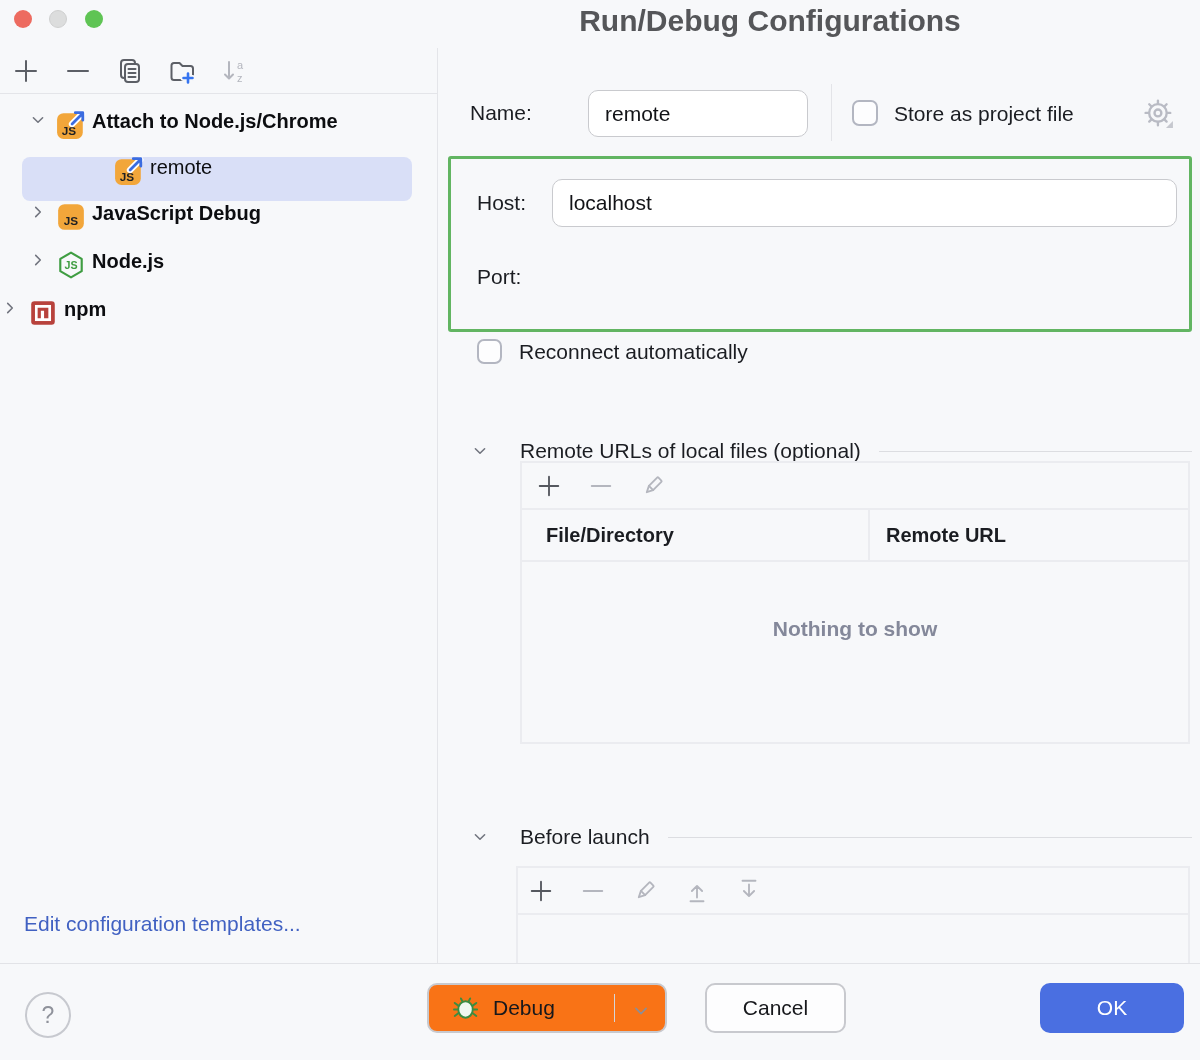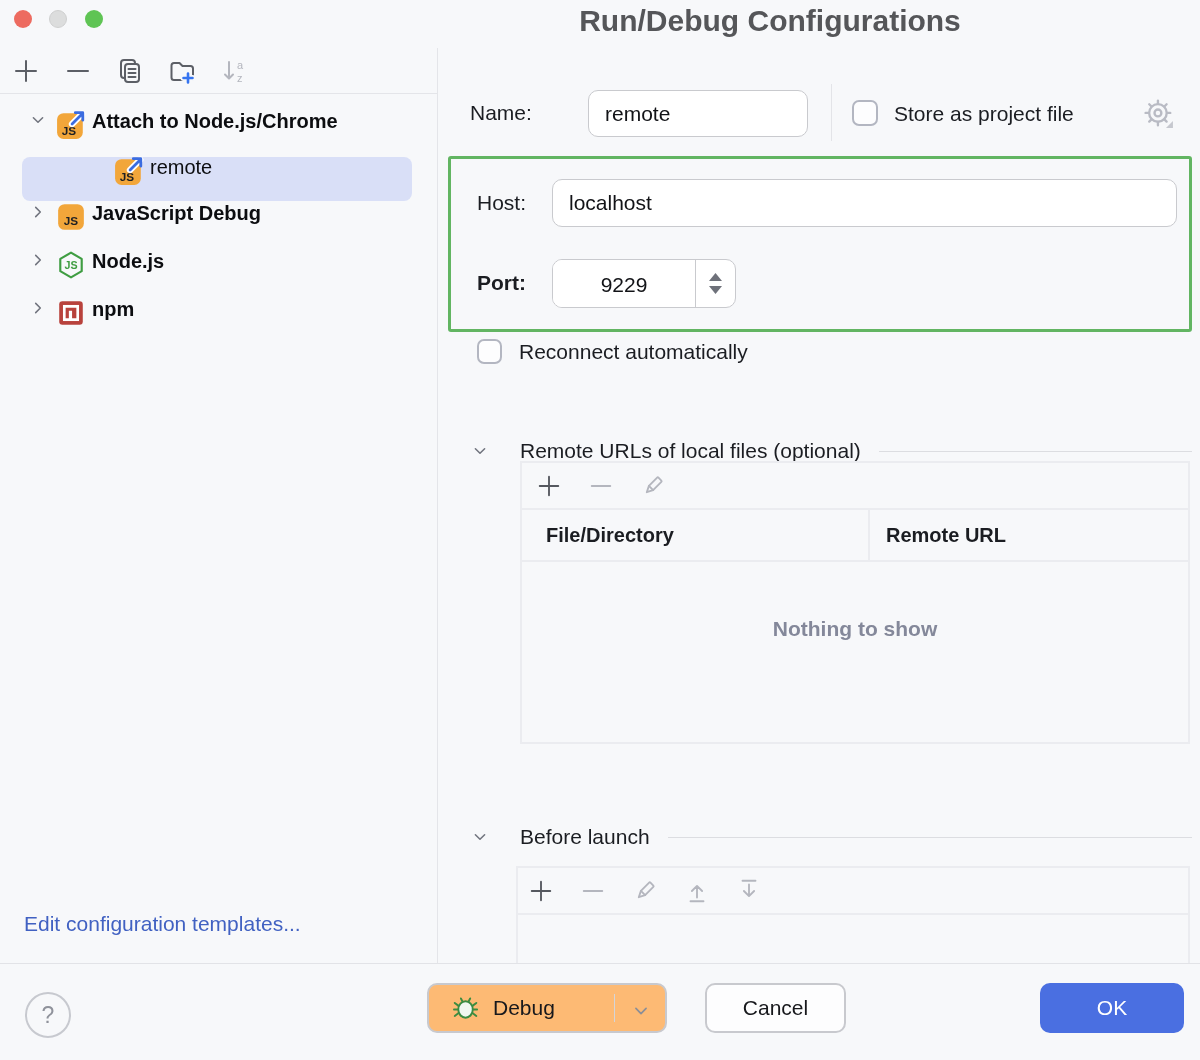--- a/index.html
+++ b/index.html
@@ -65,21 +65,21 @@
   .jt-empty{height:179px;display:flex;align-items:center;justify-content:center;
             padding-bottom:46px;box-sizing:border-box;font-size:21px;color:#84889a;}
 
   
   .footer-sep{position:absolute;left:0;top:963px;width:1200px;height:1px;background:#e2e3e7;}
   .help-btn{position:absolute;left:25px;top:992px;width:46px;height:46px;border:2px solid #c7c9cf;
             border-radius:50%;box-sizing:border-box;display:flex;align-items:center;justify-content:center;
             font-size:23px;color:#8f929b;cursor:pointer;}
   .btn{position:absolute;top:983px;height:50px;border-radius:10px;box-sizing:border-box;
        display:flex;align-items:center;justify-content:center;font-size:21px;cursor:pointer;}
-  .btn.debug{left:427px;width:240px;background:#fdba74;border:2px solid #c8c9ce;justify-content:flex-start;}
+  .btn.debug{left:427px;width:240px;background:#f97316;border:2px solid #c8c9ce;justify-content:flex-start;}
   .btn.cancel{left:705px;width:141px;background:#fdfdfe;border:2px solid #c8c9ce;color:#17181c;}
   .btn.apply{left:871px;width:144px;background:transparent;border:2px solid #e1e2e6;color:#abaebc;cursor:default;}
   .btn.ok{left:1040px;width:144px;background:#4a6fe1;color:#ffffff;border:none;}
   .debug-divider{position:absolute;left:185px;top:9px;bottom:9px;width:1px;background:#d4d5d9;}
 </style>
 </head>
 <body>
 
 <div class="app">
 
@@ -163,21 +163,21 @@
     <svg class="chev" viewBox="0 0 26 26">
         <polyline points="10,7 16,13 10,19" class="ic-gray" style="stroke:#71747e"></polyline>
       </svg>
     <svg class="tree-icon" viewBox="0 0 28 28">
       <path d="M14 2.5 L24 8.25 V19.75 L14 25.5 L4 19.75 V8.25 Z" stroke="#3f9d42" stroke-width="2" fill="none" stroke-linejoin="round"></path>
       <text x="14" y="18" font-size="10" font-weight="bold" fill="#3f9d42" text-anchor="middle" font-family="Liberation Sans,sans-serif">JS</text>
     </svg>
     <span class="tree-label">Node.js</span>
   </div>
 
-  <div class="tree-row" style="top:298px;padding-left:28px;">
+  <div class="tree-row" style="top:298px;">
     <svg class="chev" viewBox="0 0 26 26">
         <polyline points="10,7 16,13 10,19" class="ic-gray" style="stroke:#71747e"></polyline>
       </svg>
     <svg class="tree-icon" viewBox="0 0 28 28">
       <rect x="3" y="3" width="22" height="22" rx="3" fill="#b8423c"></rect>
       <rect x="6.5" y="6.5" width="15" height="15" fill="#ffffff"></rect>
       <path fill="#b8423c" d="M9 9 h10 v10 h-4 v-7 h-3 v7 h-3 z"></path>
     </svg>
     <span class="tree-label">npm</span>
   </div>
@@ -194,33 +194,21 @@
       <circle cx="13" cy="13" r="8.2"></circle>
         <circle cx="13" cy="13" r="3.2"></circle>
       <path d="M21.5 13 H24.5 M19 19 l2.1 2.1 M13 21.5 V24.5 M7 19 l-2.1 2.1 M4.5 13 H1.5 M7 7 L4.9 4.9 M13 4.5 V1.5 M19 7 l2.1-2.1"></path>
     </g>
     <polygon points="27,20.5 27,27 20.5,27" fill="#c6c8cf"></polygon>
   </svg>
 
   <div class="green-box"></div>
   <span class="lbl abs" style="left:477px;top:191px;">Host:</span>
   <input class="tfield" style="left: 552px; top: 179px; width: 625px; height: 48px;" value="localhost">
-  <span class="lbl abs" style="left:477px;top:271px;font-weight:bold;">Port:</span>
-  <div class="spin-wrap">
-    <input class="spin-input" value="9229" style="">
-    <div class="spin-div"></div>
-    <div class="spin-btns">
-      <svg width="15" height="8" viewBox="0 0 15 8">
-          <polygon points="7.5,0 14,8 1,8" fill="#6e717a"></polygon>
-        </svg>
-      <svg width="15" height="8" viewBox="0 0 15 8">
-          <polygon points="1,0 14,0 7.5,8" fill="#6e717a"></polygon>
-        </svg>
-    </div>
-  </div>
+  <span class="lbl abs" style="left:477px;top:265px;">Port:</span>
 
   <div class="checkbox" style="left:477px;top:339px;width:25px;height:25px;"></div>
   <span class="lbl abs" style="left:519px;top:340px;">Reconnect automatically</span>
 
   <div class="sec-head" style="top:437px;">
     <svg class="chev" width="20" height="20" viewBox="0 0 26 26">
         <polyline points="7,10 13,16 19,10" class="ic-gray" style="stroke:#71747e"></polyline>
       </svg>
     <span class="sec-title">Remote URLs of local files (optional)</span>
     <div class="sec-rule"></div>

